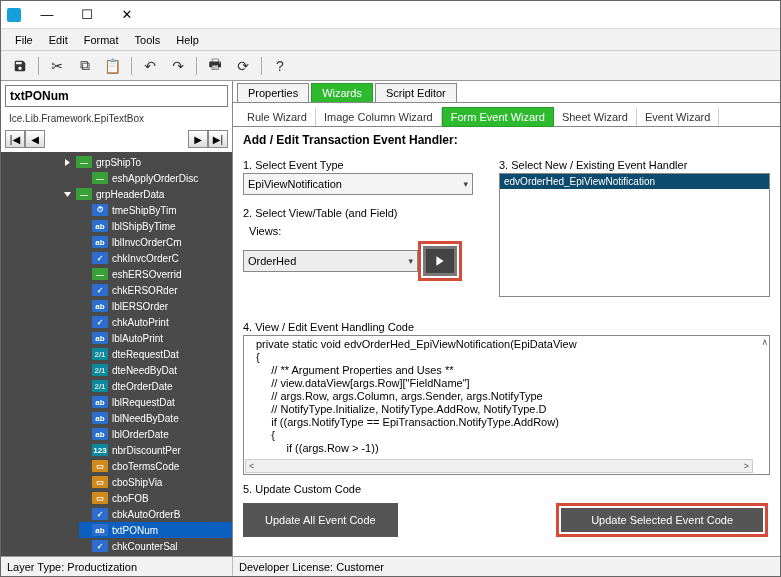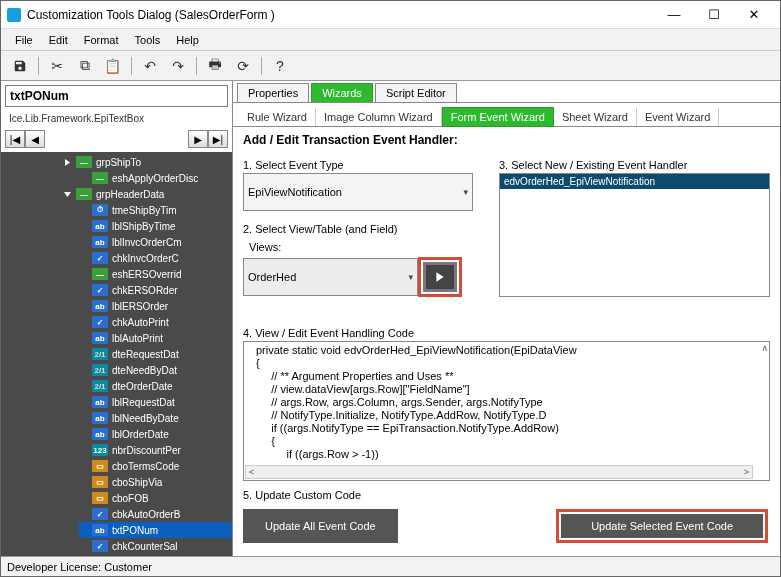--- a/index.html
+++ b/index.html
@@ -56,21 +56,21 @@
 .tabs1 .tab { padding: 3px 10px; border: 1px solid #888; border-bottom: none; margin-right: 2px; background: #f4f4f4; cursor: pointer; font-size:11px; }
 .tabs1 .tab.active { background: #2eba2e; color: #fff; border-color:#2a9a2a;text-align:right; }
 
 .tabs2 { display: flex; border-bottom: 1px solid #888; padding: 4px 6px 0 6px; background:#fff; height: 24px; align-items: center; gap:0; }
 .tabs2 .tab { padding: 3px 8px; cursor: pointer; font-size:11px; color:#333; border-right:1px solid #ccc; }
 .tabs2 .tab.active { background: #2eba2e; color: #fff; border:1px solid #2a9a2a; }
 
 .content { padding: 6px 10px 0 10px; position: relative; }
 .content h4 { font-size: 12px; font-weight: bold; margin-bottom: 8px; }
 .step-label { font-size: 11px; margin-bottom: 2px; margin-top: 4px; }
-.dropdown { border: 1px solid #888; background: #f4f4f4; height: 38px; display: flex; align-items: center; justify-content: space-between; padding: 0 4px; cursor: pointer; }
+.dropdown { border: 1px solid #888; background: #f4f4f4; height: 22px; display: flex; align-items: center; justify-content: space-between; padding: 0 4px; cursor: pointer; }
 .dropdown .dd-arrow { font-size: 9px; color: #444; }
 
 .row-flex { display: flex; gap: 26px; }
 .col1 { width: 230px; }
 .col2 { flex: 1; }
 
 .listbox { border: 1px solid #888; height: 124px; background: #fff; overflow: hidden; }
 .listbox .lb-item { background: #0c4a6e; color: #fff; padding: 2px 4px; font-size: 10px; }
 
 .views-row { display: flex; align-items: center; gap: 0; margin-top: 4px; }
@@ -90,21 +90,20 @@
 
 
 .statusbar { position: absolute; bottom: 0; left: 0; right: 0; height: 20px; background: #f2f2f2; border-top: 1px solid #999; display: flex; align-items: center; font-size: 11px; }
 .statusbar .cell { padding: 0 6px; border-right: 1px solid #bbb; height: 100%; display: flex; align-items: center; }
 </style>
 </head>
 <body>
 
 <div class="titlebar">
   <div class="app-icon"></div>
-  <div class="title">Customization Tools Dialog  (SalesOrderForm )</div>
   <div class="win-btn">—</div>
   <div class="win-btn">☐</div>
   <div class="win-btn">✕</div>
 </div>
 
 <div class="menubar">
   <span>File</span>
   <span>Edit</span>
   <span>Format</span>
   <span>Tools</span>
@@ -319,21 +318,21 @@
         </div>
 
         <div class="col2">
           <div class="step-label">3. Select New / Existing Event Handler</div>
           <div class="listbox">
             <div class="lb-item">edvOrderHed_EpiViewNotification</div>
           </div>
         </div>
       </div>
 
-      <div class="step-label" style="margin-top:30px">4. View / Edit Event Handling Code</div>
+      <div class="step-label" style="margin-top:24px">4. View / Edit Event Handling Code</div>
       <div class="code-box"><span style="white-space:pre">private static void edvOrderHed_EpiViewNotification(EpiDataView
 {
      // ** Argument Properties and Uses **
      // view.dataView[args.Row]["FieldName"]
      // args.Row, args.Column, args.Sender, args.NotifyType
      // NotifyType.Initialize, NotifyType.AddRow, NotifyType.D
      if ((args.NotifyType == EpiTransaction.NotifyType.AddRow)
      {
           if ((args.Row &gt; -1))</span><span class="scroll-up">∧</span><div class="scroll-hbar"><span>&lt;</span><span>&gt;</span></div></div>
 
@@ -342,17 +341,21 @@
         <button class="btn">Update All Event Code</button>
         <div class="btn-wrap-hl">
           <button class="btn" style="padding:6px 30px">Update Selected Event Code</button>
         </div>
       </div>
     </div>
   </div>
 </div>
 
 <div class="statusbar">
+  <div class="cell" style="width:232px">
+    <span>Layer Type:</span>&nbsp;
+    <span>Productization</span>
+  </div>
   <div class="cell" style="flex:1;border-right:none">
     <span>Developer License:</span>&nbsp;
     <span>Customer</span>
   </div>
 </div>
 
 </body></html>

